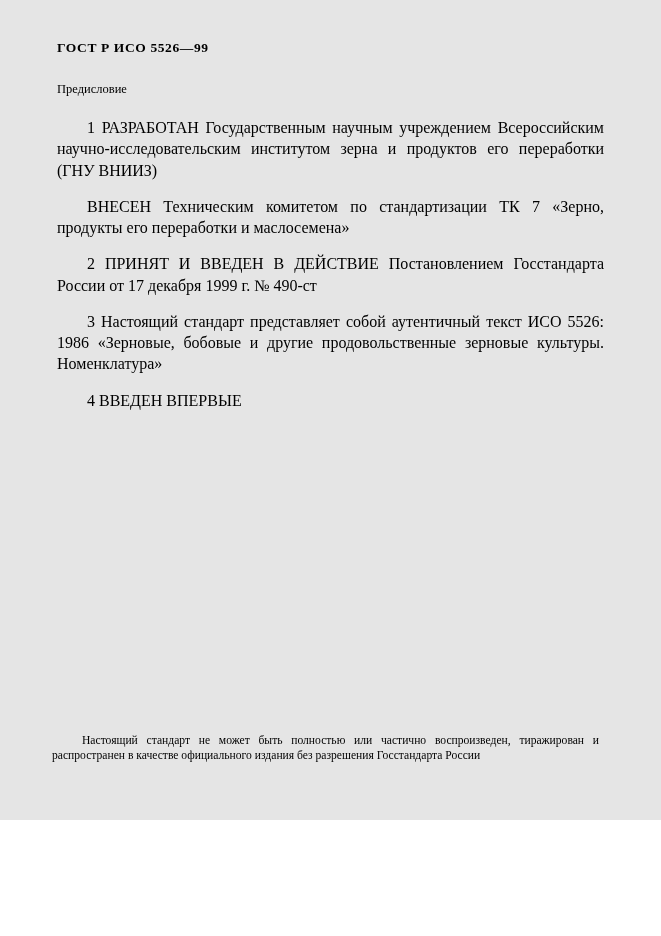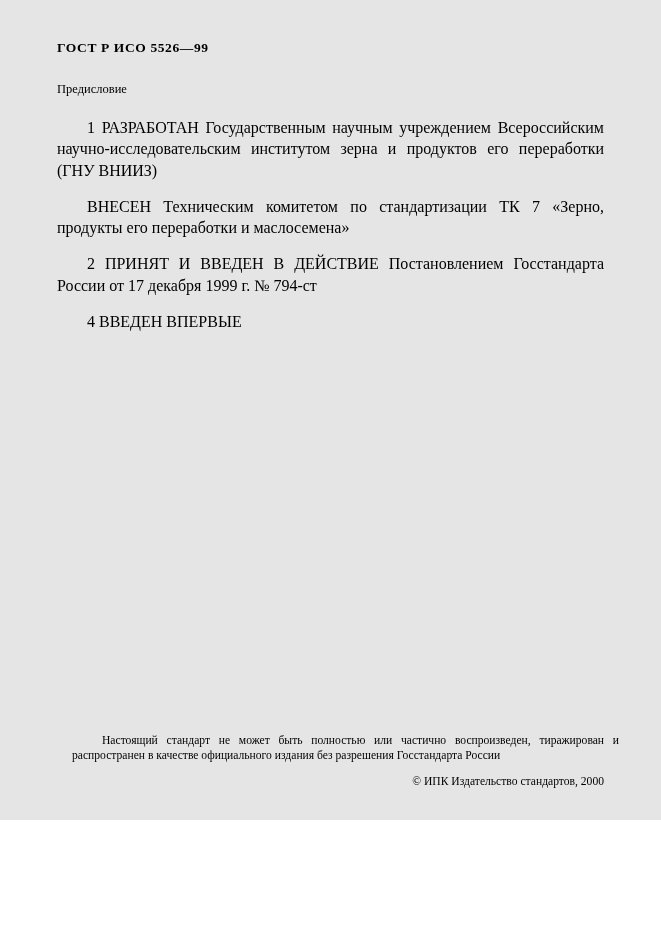--- a/index.html
+++ b/index.html
@@ -45,21 +45,21 @@
     margin: 0 0 15px 0;
   }
   p.body-par.last {
     margin-bottom: 8px;
   }
   .bold {
     font-weight: bold;
   }
   .footer-note {
     position: absolute;
-    left: 72px;
+    left: 52px;
     top: 733px;
     width: 547px;
     font-size: 11.6px;
     line-height: 1.33;
     text-align: justify;
     text-indent: 30px;
   }
   .imprint {
     position: absolute;
     right: 57px;
@@ -89,28 +89,28 @@
   <div class="content">
 
     <div class="doc-header">ГОСТ Р ИСО 5526—99</div>
 
     <div class="section-title">Предисловие</div>
 
     <p class="body-par">1  РАЗРАБОТАН Государственным научным учреждением Всероссийским научно-исследовательским институтом зерна и продуктов его переработки (ГНУ ВНИИЗ)</p>
 
     <p class="body-par">ВНЕСЕН Техническим комитетом по стандартизации ТК 7 «Зерно, продукты его переработки и маслосемена»</p>
 
-    <p class="body-par">2  ПРИНЯТ И ВВЕДЕН В ДЕЙСТВИЕ Постановлением Госстандарта России от 17 декабря 1999 г. № 794-ст</p>
+    <p class="body-par">2  ПРИНЯТ И ВВЕДЕН В ДЕЙСТВИЕ Постановлением Госстандарта России от 17 декабря 1999 г. № 490-ст</p>
 
+    <p class="body-par">3  Настоящий стандарт представляет собой аутентичный текст ИСО 5526: 1986 «Зерновые, бобовые и другие продовольственные зерновые культуры. Номенклатура»</p>
 
     <p class="body-par last">4  ВВЕДЕН ВПЕРВЫЕ</p>
 
   </div>
 
   <div class="footer-note">Настоящий стандарт не может быть полностью или частично воспроизведен, тиражирован и распространен в качестве официального издания без разрешения Госстандарта России</div>
 
   <div class="imprint">
-    <div>©  ИПК Издательство стандартов, 2000</div>
   </div>
 
   <div class="page-number">II</div>
 
 </div>
 
 </body></html>

